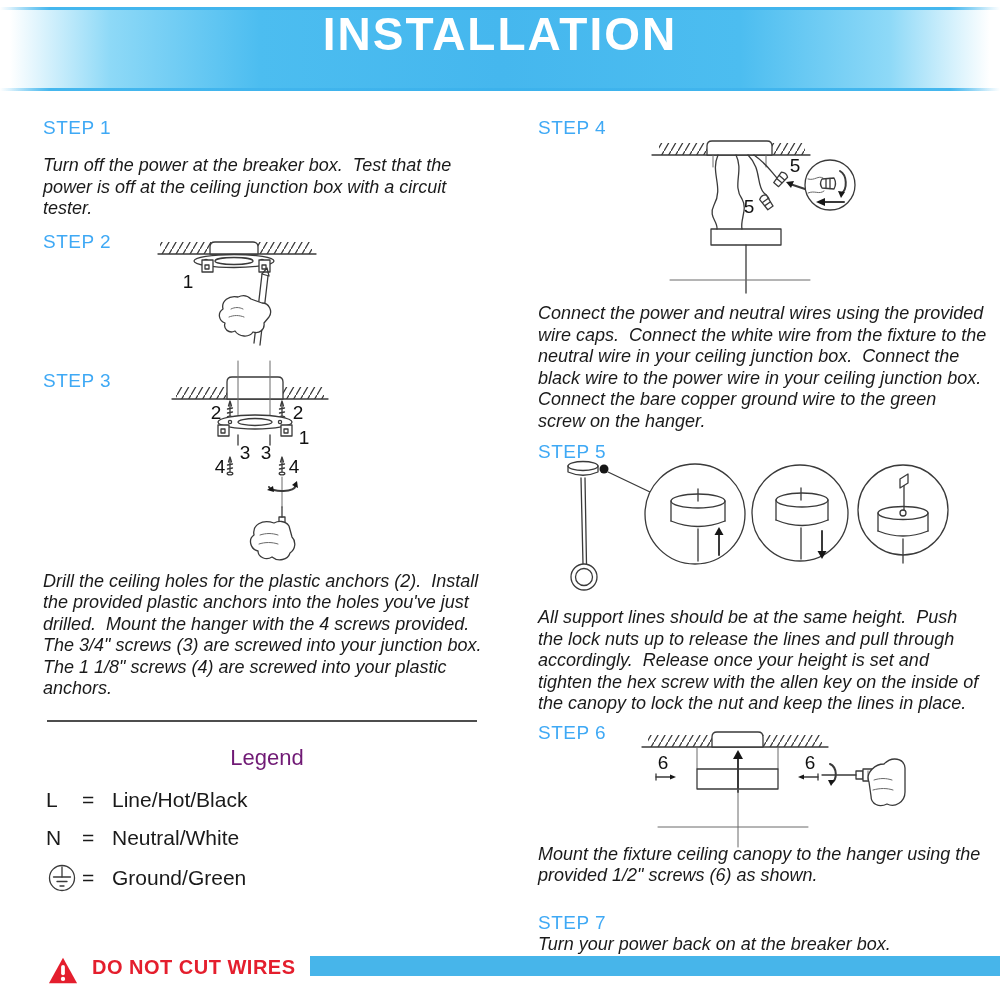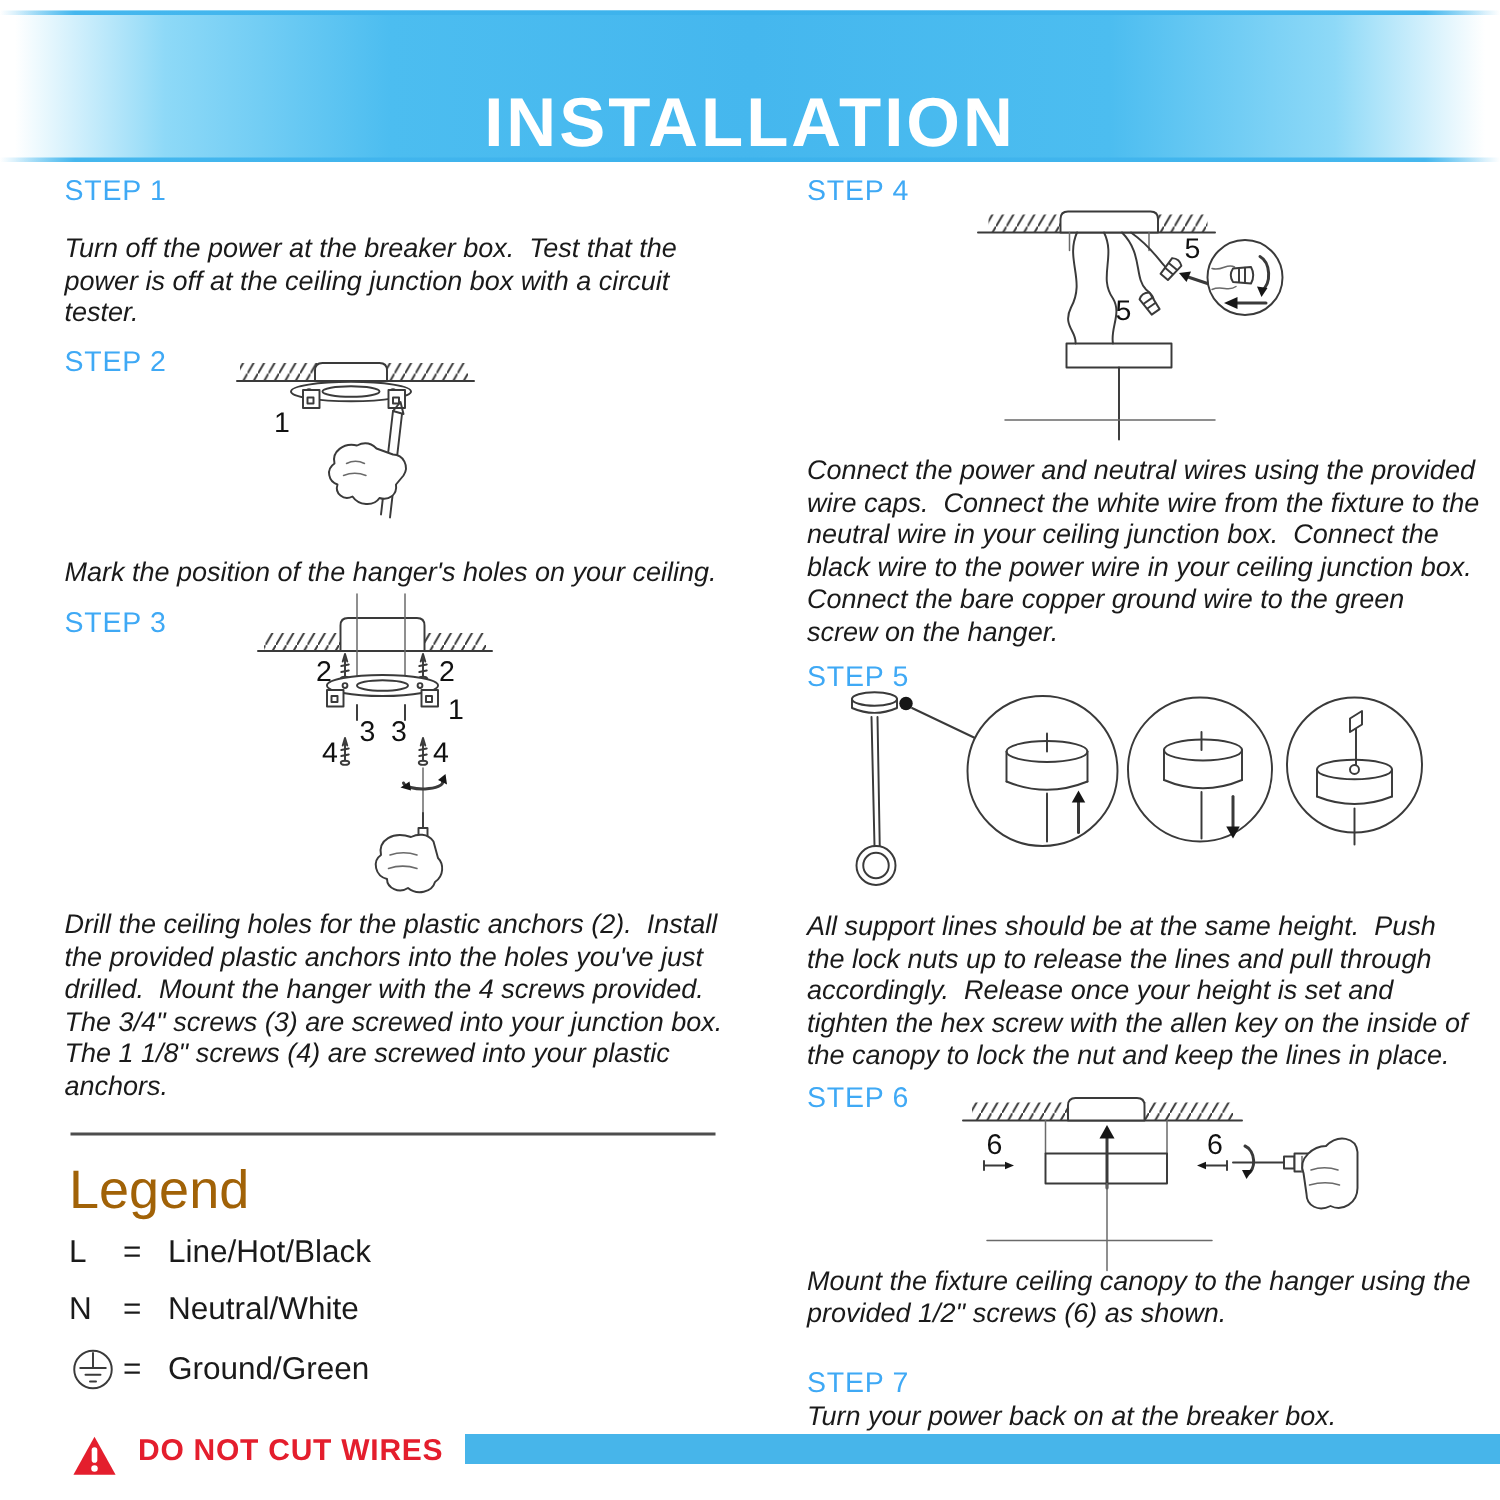--- a/index.html
+++ b/index.html
@@ -1,22 +1,22 @@
 <!DOCTYPE html>
 <html><head>
 <meta charset="utf-8">
 <style>
   html,body{margin:0;padding:0;background:#fff;}
   .page{position:relative;width:1000px;height:1000px;background:#fff;overflow:hidden;
         font-family:"Liberation Sans",sans-serif;color:#1a1a1a;}
 
   
-  .banner{position:absolute;left:0;top:7px;width:100%;height:101px;
+  .banner{position:absolute;left:0;top:7px;width:100%;height:84px;
     background:linear-gradient(90deg,#ffffff 1%,#8ed9f7 11%,#4cbdf0 26%,#45b7ee 50%,#4cbdf0 74%,#8ed9f7 89%,#ffffff 99%);
-    display:flex;align-items:flex-end;justify-content:center;}
+    display:flex;align-items:flex-start;justify-content:center;}
   .banner::before,.banner::after{content:"";position:absolute;left:0;right:0;height:3px;
     background:linear-gradient(90deg,rgba(69,183,238,0) 0%,#45b7ee 5%,#3cb2ec 50%,#45b7ee 95%,rgba(69,183,238,0) 100%);}
   .banner::before{top:0;} .banner::after{bottom:0;}
   .banner-title{color:#fff;font-size:46px;font-weight:bold;letter-spacing:2px;}
 
   
   .col{position:absolute;top:100px;}
   .col-left{left:43px;width:445px;}
   .col-right{left:538px;width:455px;}
 
@@ -27,21 +27,21 @@
   svg.diag{display:block;overflow:visible;}
   .diag path,.diag line,.diag ellipse,.diag circle,.diag rect.o{stroke:#3a3a3a;stroke-width:1.3;fill:none;stroke-linecap:round;stroke-linejoin:round;}
   .diag .wf{fill:#fff;}
   .diag .thin{stroke:#6a6a6a;stroke-width:1;}
   .diag .fillk{fill:#161616;stroke:none;}
   .diag .bold{stroke-width:2;}
   .diag text.lbl{font-family:"Liberation Sans",sans-serif;font-size:19px;fill:#111;stroke:none;}
 
   
   .hr-line{border:none;border-top:2px solid #4d4d4d;width:430px;margin:20px 0 0 4px;}
-  .legend-title{color:#a16207;font-size:36px;line-height:32px;font-weight:400;margin:20px 0 0 3px;}
+  .legend-title{color:#701a75;font-size:22px;line-height:32px;font-weight:400;margin:20px 0 0 3px;text-align:center;}
   .legend-row{display:flex;align-items:center;font-size:21px;margin:14px 0 0 3px;}
   .legend-sym{width:36px;flex:0 0 36px;}
   .legend-eq{width:30px;flex:0 0 30px;}
 
   
   .warning{position:absolute;left:48px;right:0;top:956px;height:36px;display:flex;align-items:flex-start;}
   .warn-text{color:#e41e2d;font-size:20px;font-weight:bold;letter-spacing:.5px;margin-left:14px;white-space:nowrap;}
   .warn-bar{flex:1;height:20px;background:#47b5ea;margin-left:14px;}
 </style>
 </head>
@@ -80,21 +80,20 @@
       <path class="wf" d="M101 23 h11 v12 h-11 z"></path>
         <rect class="o" x="104" y="28" width="4" height="4"></rect>
       <text class="lbl" x="30" y="51" text-anchor="middle">1</text>
       <path d="M104 37 L109 31 L111 39 Z"></path>
       <line x1="104" y1="37" x2="96" y2="106"></line>
         <line x1="110" y1="39" x2="102" y2="108"></line>
       <path class="wf" d="M80 60 C71 58 63 64 65 72 C59 76 61 84 67 86 C65 92 71 97 77 94 C81 100 91 101 95 95 C101 97 107 93 106 86 L111 80 C115 74 111 66 104 66 L93 62 C89 58 84 58 80 60 Z"></path>
       <path class="thin" d="M73 72 C77 70 81 70 85 72 M71 80 C76 78 81 78 86 80"></path>
     </svg>
 
-    <p class="body" style="margin-top:14px">Mark the position of the hanger's holes on your ceiling.</p>
 
     <h2 class="step" style="margin-top:12px">STEP 3</h2>
 
     <svg class="diag" width="160" height="200" viewBox="0 0 160 200" style="margin:-33px 0 0 127px">
       <defs>
         <pattern id="hB" patternUnits="userSpaceOnUse" width="7" height="12">
           <line x1="0" y1="12" x2="7" y2="0" stroke="#555" stroke-width="1"></line>
         </pattern>
       </defs>
       <rect x="6" y="28" width="148" height="12" fill="url(#hB)"></rect>

